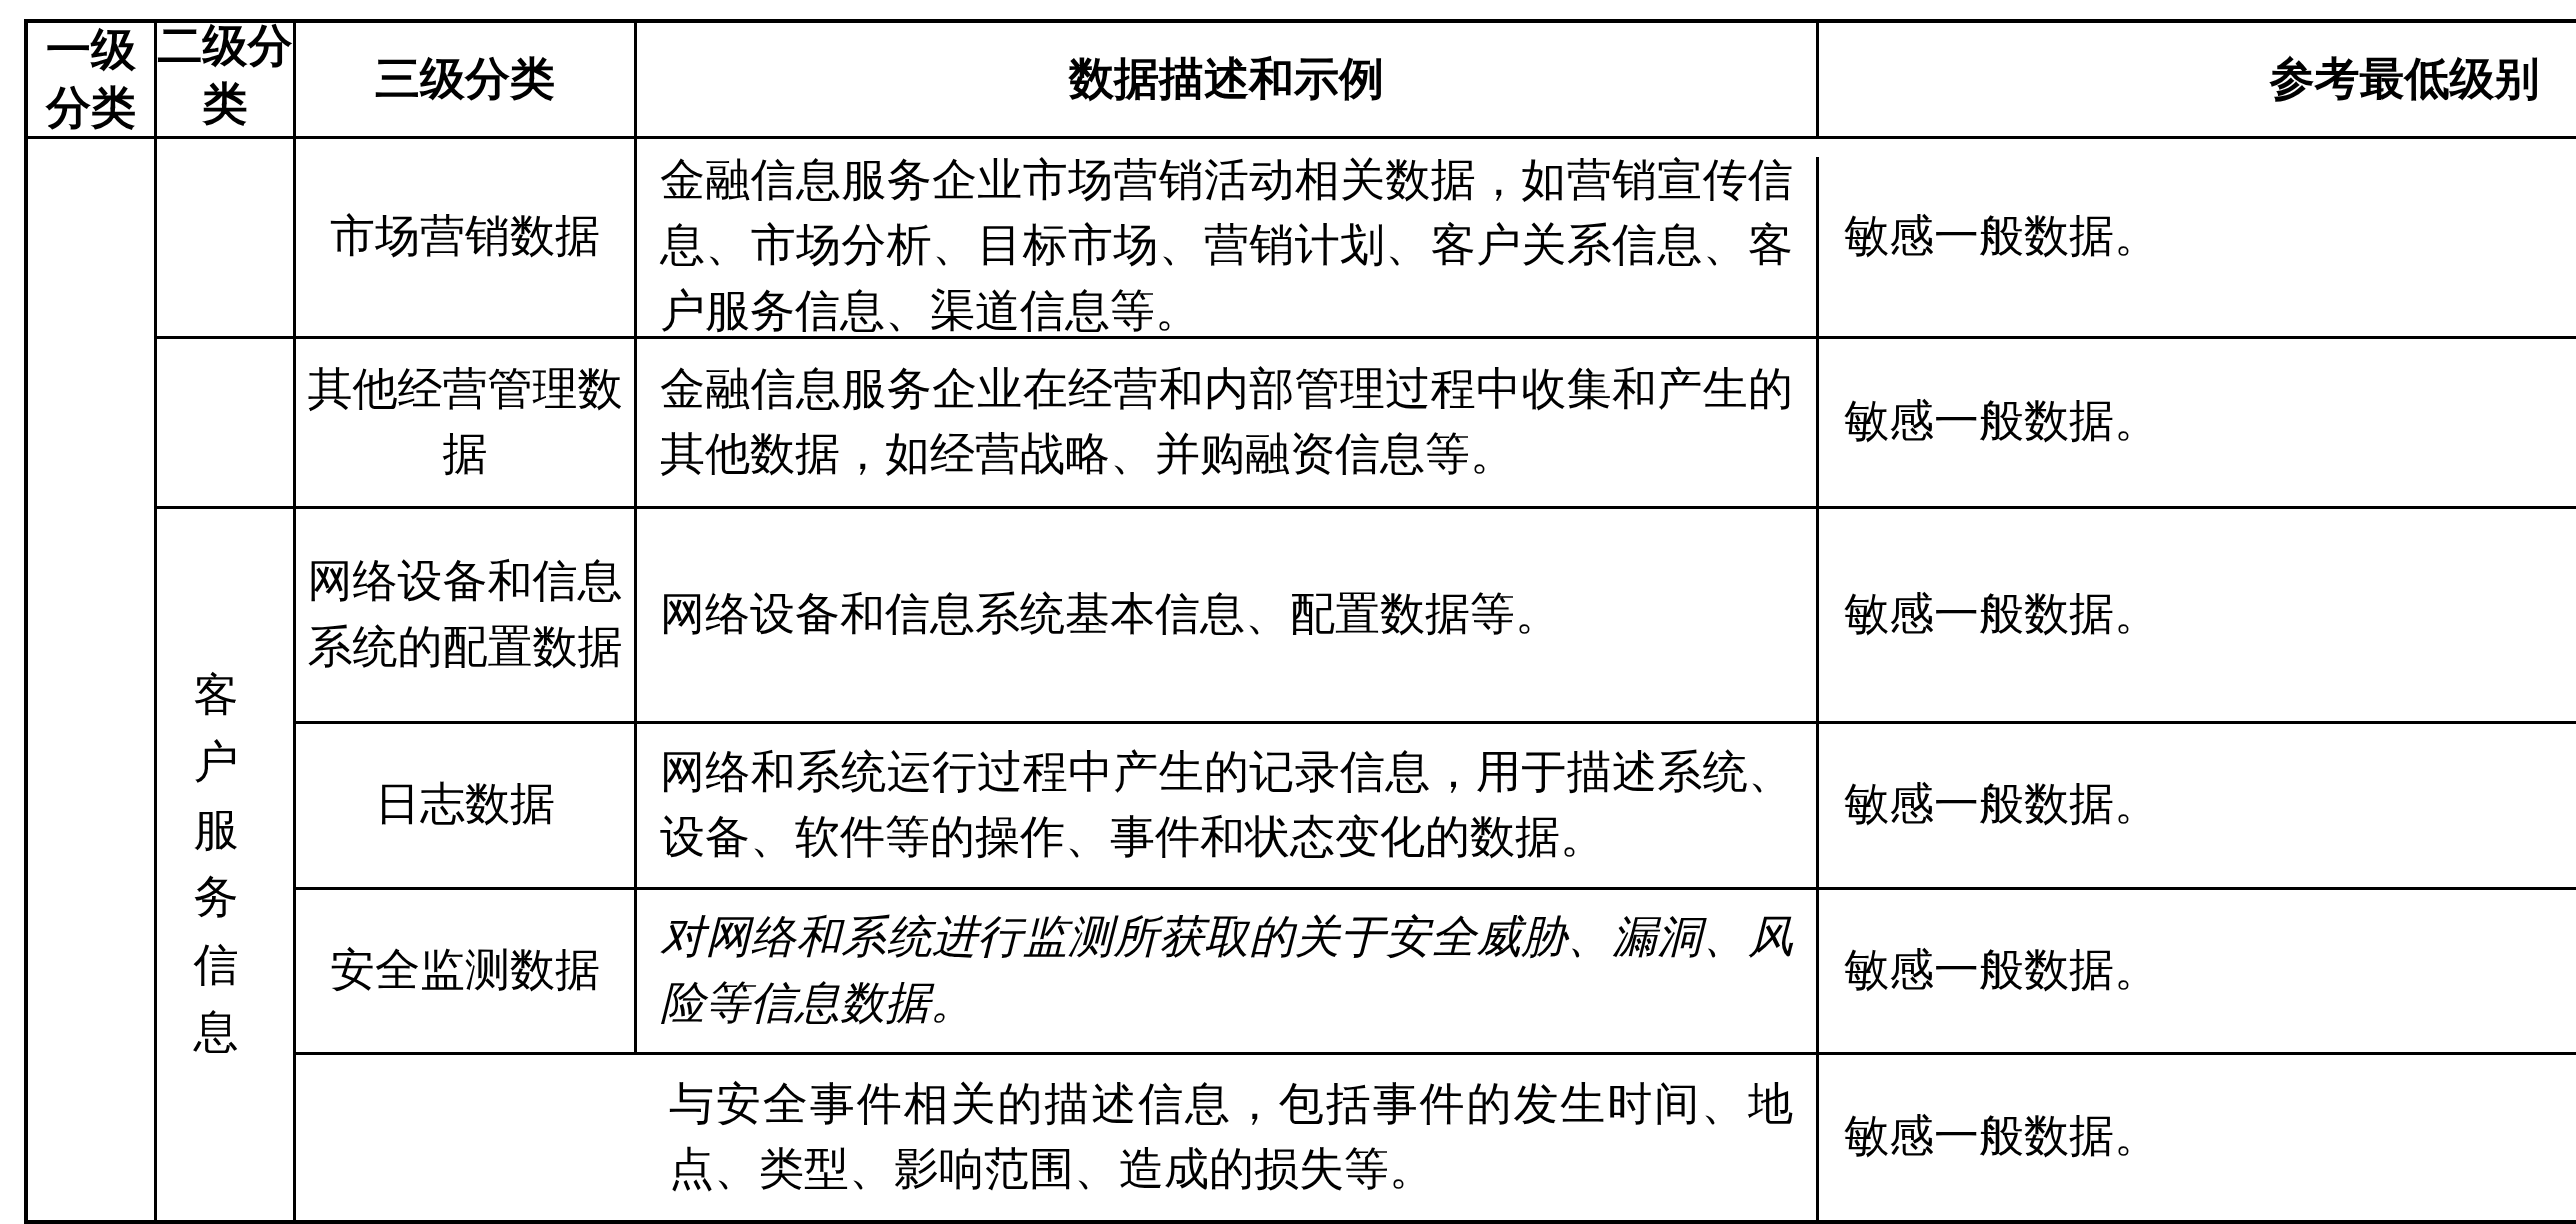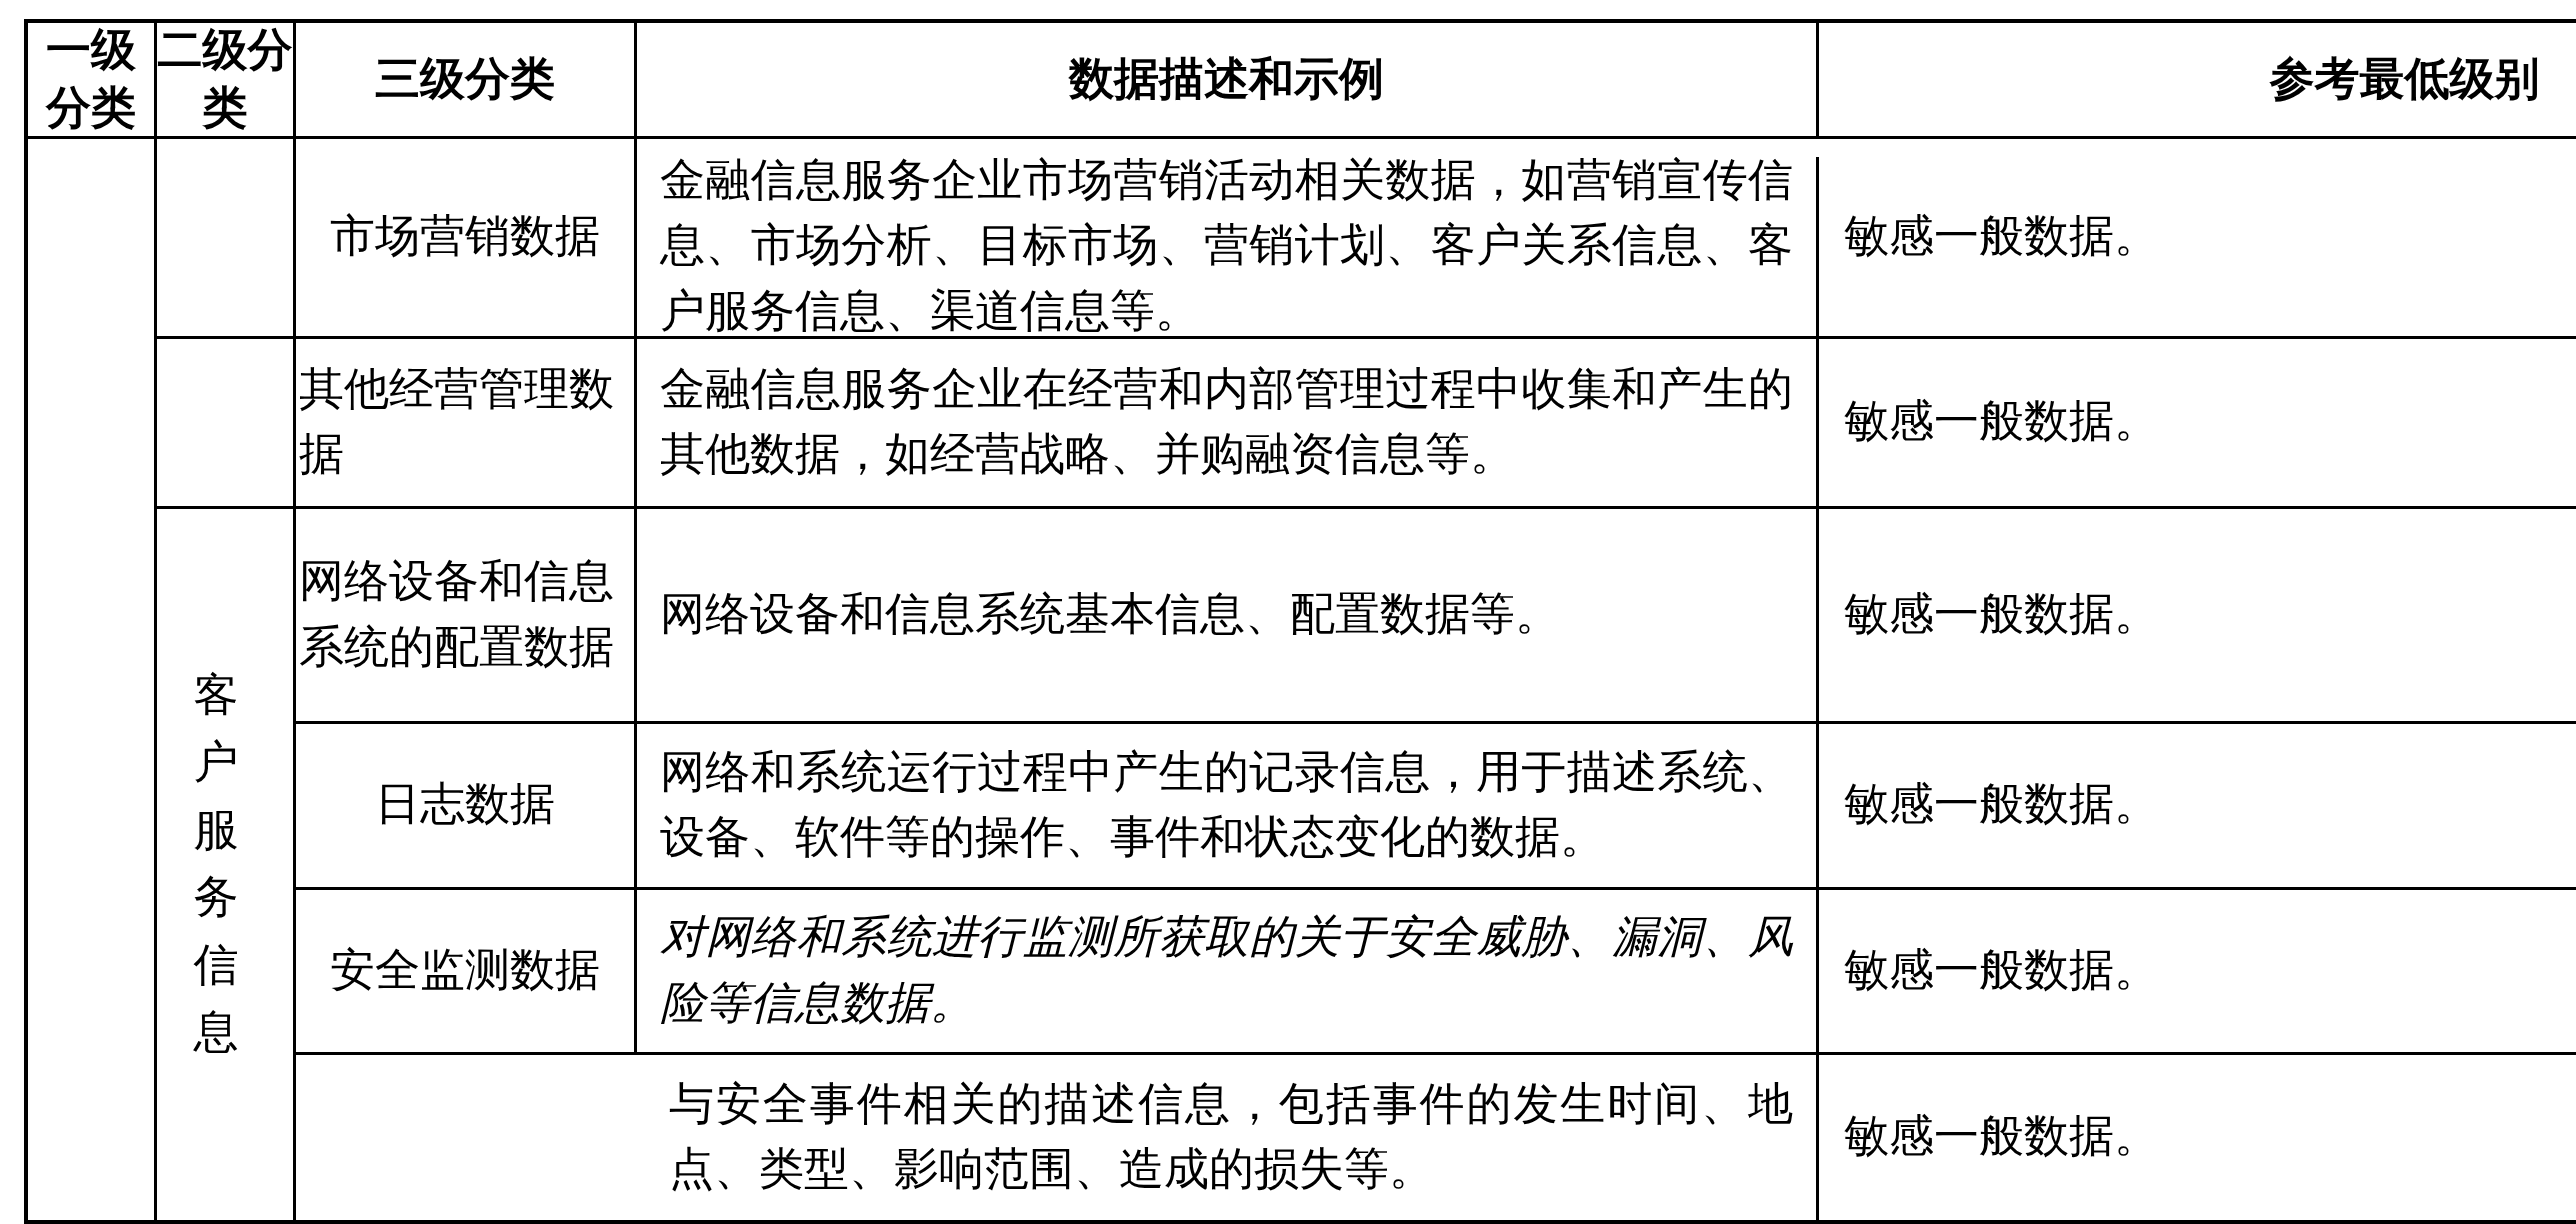--- a/index.html
+++ b/index.html
@@ -20,30 +20,30 @@
   }
   .cell{
     display:flex;align-items:center;justify-content:center;
     font-size:45px;line-height:1.45;
     box-sizing:border-box;
     overflow:hidden;
   }
   .br{border-right:3.1px solid #000;}
   .bb{border-bottom:3.1px solid #000;}
   .hd{font-weight:700;text-align:center;line-height:1.3;}
-  .c-center{padding:0 3px;}
+  .c-center{text-align:center;padding:0 10px;}
   .c-desc{
     justify-content:flex-start;text-align:justify;text-justify:inter-ideograph;
     padding:0 23px;
   }
   .c-desc > div{width:100%;}
   .c-level{justify-content:flex-start;text-align:left;padding-left:25px;}
   .c-group{text-align:center;letter-spacing:0.40em;line-height:1.5;padding:0 5.2px;}
   
-  .h1{grid-area:1/1;} .h2{grid-area:1/2;} .h3{grid-area:1/3;} .h4{grid-area:1/4;} .h5{grid-area:1/5;}
+  .h1{grid-area:1/1;} .h2{grid-area:1/2;font-family:Liberation Mono, monospace;} .h3{grid-area:1/3;} .h4{grid-area:1/4;} .h5{grid-area:1/5;}
   .lvl1{grid-row:2/8;grid-column:1;}
   .l2a{grid-area:2/2;} .l2b{grid-area:3/2;} .l2g{grid-row:4/8;grid-column:2;}
   .r1c3{grid-area:2/3;} .r1c4{grid-area:2/4;margin-top:18px;} .r1c5{grid-area:2/5;}
   .r2c3{grid-area:3/3;} .r2c4{grid-area:3/4;} .r2c5{grid-area:3/5;}
   .r3c3{grid-area:4/3;} .r3c4{grid-area:4/4;} .r3c5{grid-area:4/5;}
   .r4c3{grid-area:5/3;} .r4c4{grid-area:5/4;} .r4c5{grid-area:5/5;}
   .r5c3{grid-area:6/3;} .r5c4{grid-area:6/4;font-style:italic;} .r5c5{grid-area:6/5;}
   .r6c3{grid-area:7/3;} .r6c4{grid-area:7/4;padding-left:32px;} .r6c5{grid-area:7/5;}
 </style>
 </head>

